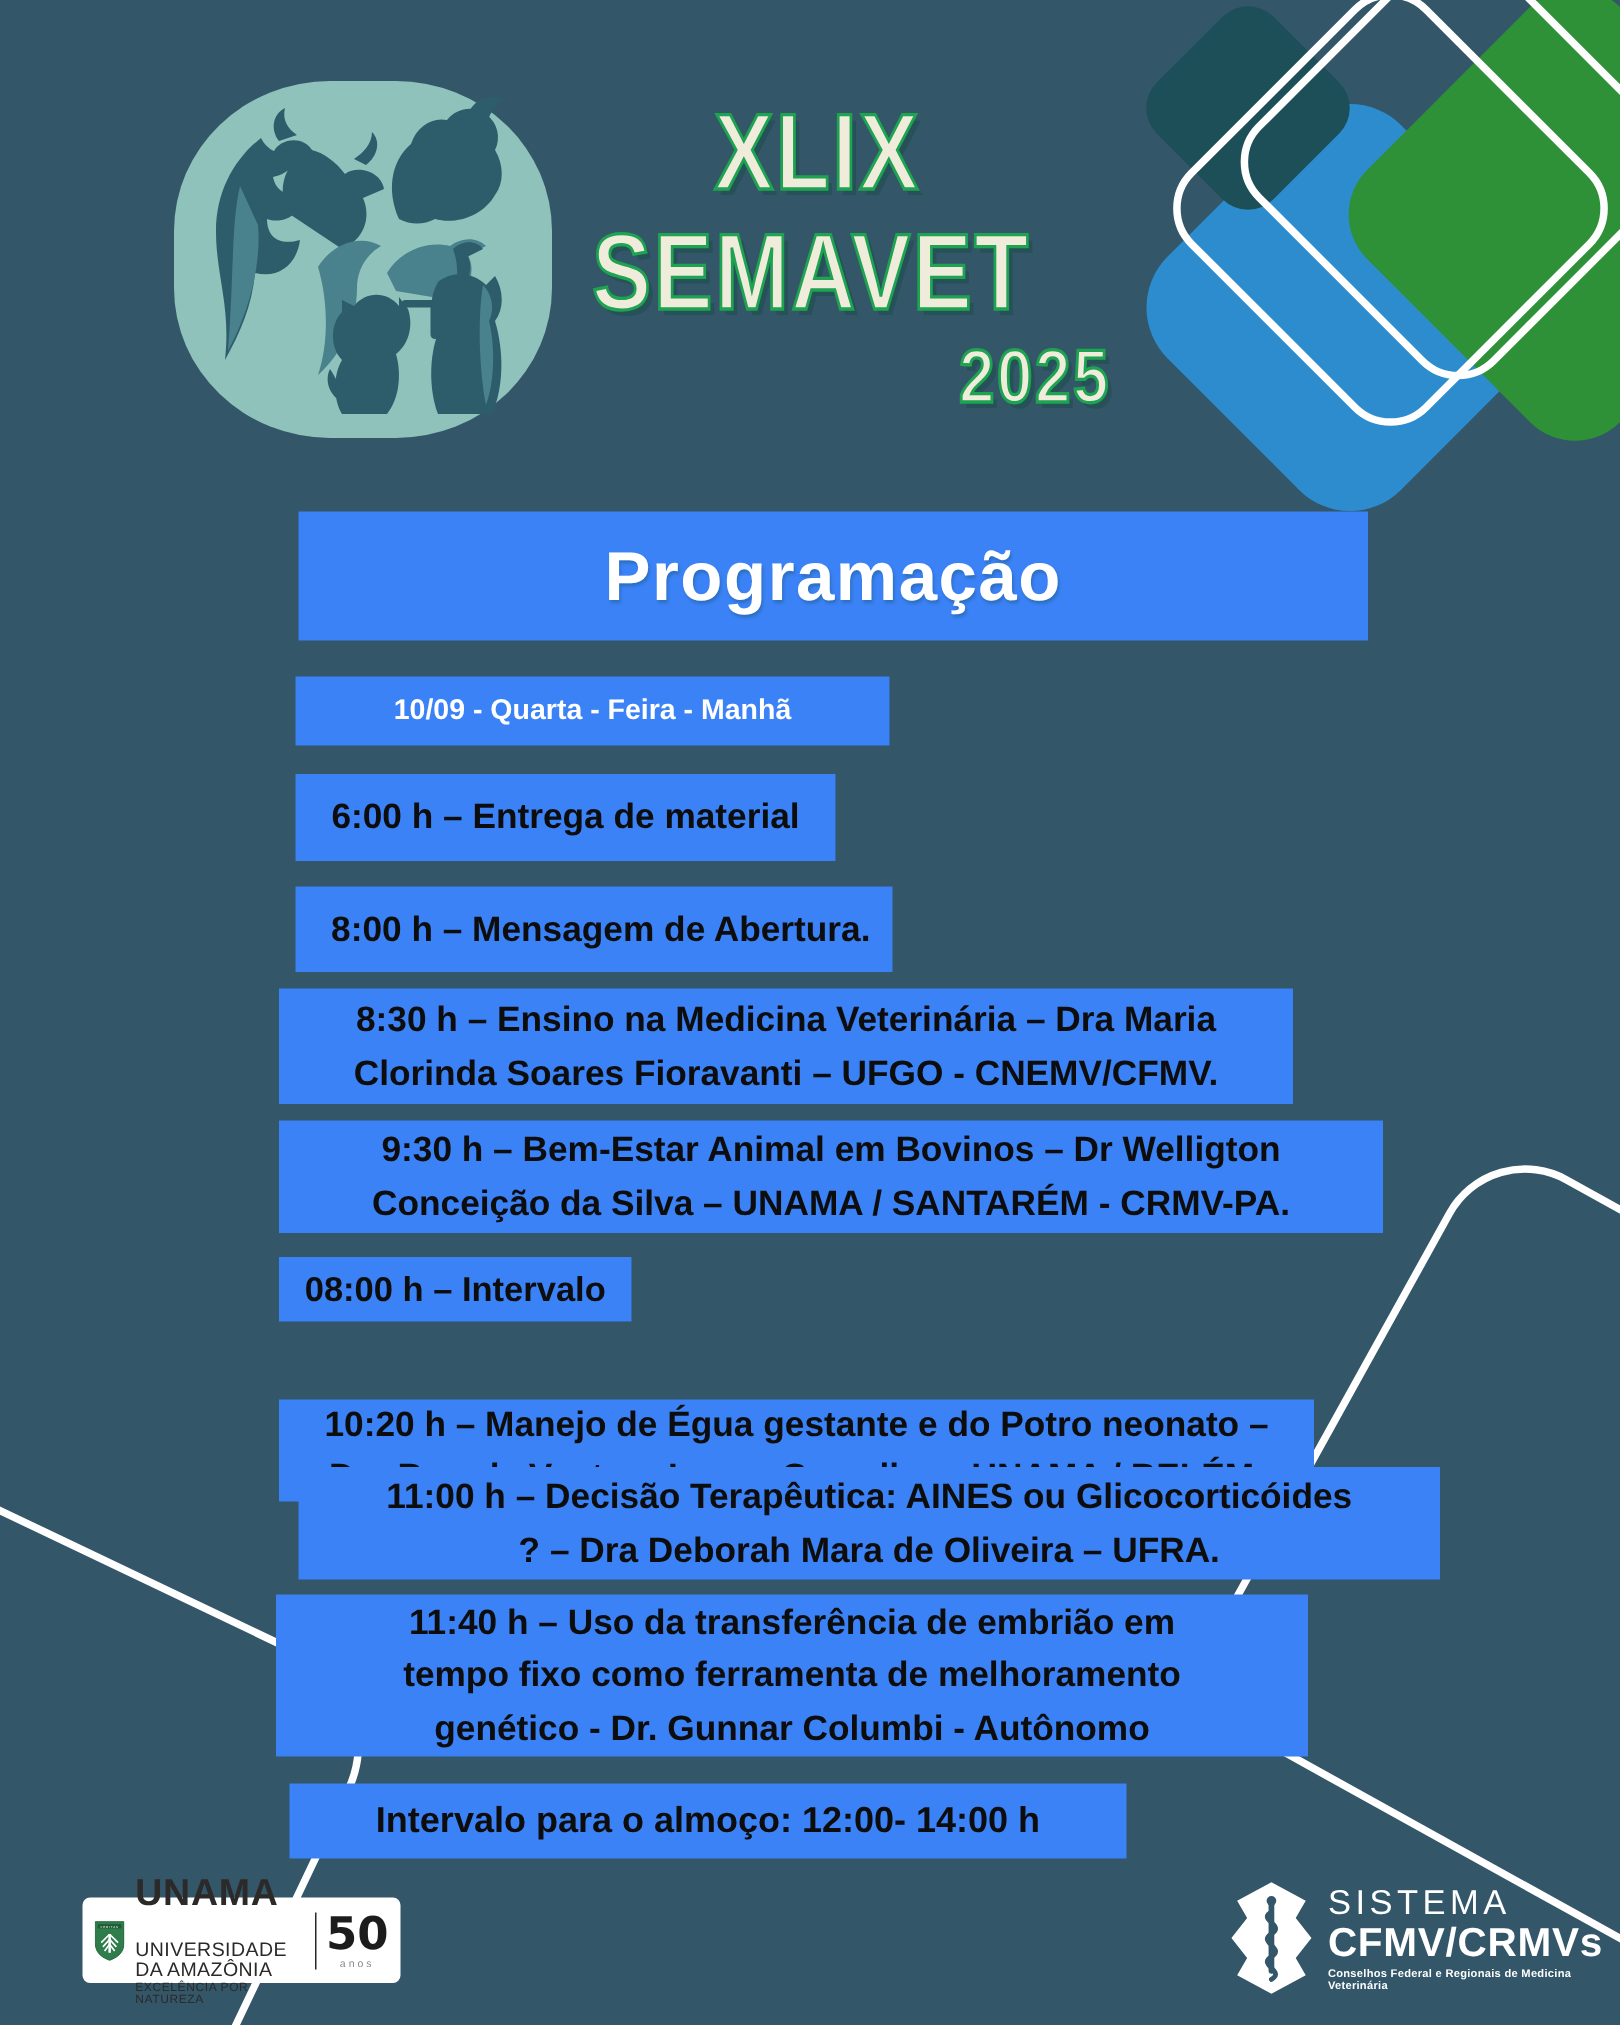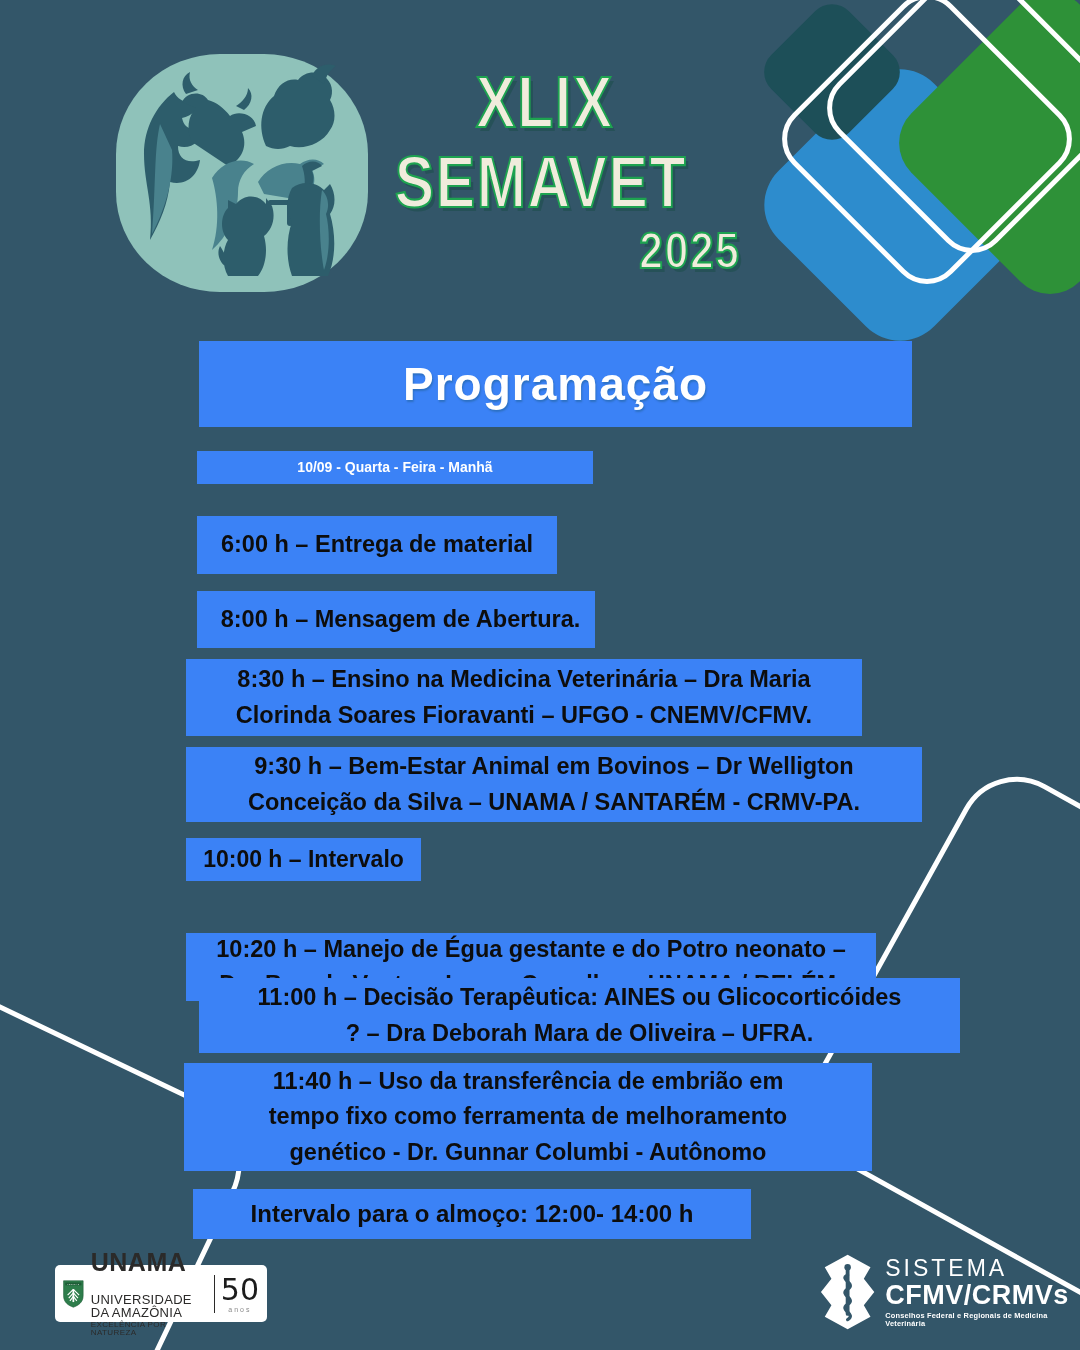--- a/index.html
+++ b/index.html
@@ -31,42 +31,42 @@
   .t2{left:365px; top:146px; width:330px; font-size:72px; transform:scaleX(.82);}
   .t3{left:610px; top:226px; width:160px; font-size:50px; transform:scaleX(.85);}
   
   .gbox{
     position:absolute; background:#3b82f6; color:#0d0d0d;
     display:flex; align-items:center; justify-content:center;
     text-align:center; font-weight:bold; font-size:23.5px; line-height:1.5;
     padding:0 14px; box-sizing:border-box; text-wrap:balance;
   }
   .banner{left:199px; top:341px; width:713px; height:86px; color:#ffffff; font-size:46px; letter-spacing:1px; text-shadow:1px 2px 2px rgba(0,60,40,.25);}
-  .r0{left:197px; top:451px; width:396px; height:33px; color:#ffffff; font-size:14px;}
+  .r0{left:197px; top:451px; width:396px; height:46px; color:#ffffff; font-size:19px;}
   .r1{left:197px; top:516px; width:360px; height:58px;}
   .r2{left:197px; top:591px; width:398px; height:57px;padding-left:23px;}
   .r3{left:186px; top:659px; width:676px; height:77px;}
   .r4{left:186px; top:747px; width:736px; height:75px;}
   .r5{left:186px; top:838px; width:235px; height:43px; font-size:23px;}
   .r6{left:186px; top:913px; width:690px; height:68px;margin-top:20px;}
   .r7{left:199px; top:978px; width:761px; height:75px;}
   .r8{left:184px; top:1063px; width:688px; height:108px;}
   .r9{left:193px; top:1189px; width:558px; height:50px; font-size:24px;}
   
   .unama{
     position:absolute; left:55px; top:1265px; width:212px; height:57px;
     background:#ffffff; border-radius:5px; display:flex; align-items:center;
     padding:4px 8px; box-sizing:border-box; gap:7px;justify-content:center;
   }
   .unama-texts{display:flex; flex-direction:column; line-height:1;}
   .unama-name{font-size:25px; font-weight:bold; color:#2b2a29; letter-spacing:.5px;}
   .unama-sub1{font-size:13px; font-weight:normal; color:#2b2a29; margin-top:18px; letter-spacing:.3px;}
   .unama-sub2{font-size:8px; color:#2b2a29; margin-top:2px; letter-spacing:.4px;}
   .anniv{display:flex; flex-direction:column; align-items:center; border-left:1.5px solid #2b2a29; padding-left:6px; margin-left:3px; line-height:1;}
-  .anniv-num{font-size:30px; font-weight:400; color:#1c1c1c; font-family:"DejaVu Sans","Liberation Sans",sans-serif;}
+  .anniv-num{font-size:30px; font-weight:700; color:#1c1c1c; font-family:"DejaVu Sans","Liberation Sans",sans-serif;}
   .anniv-label{font-size:7px; color:#8a8a8a; letter-spacing:2px; margin-top:1px;}
   
   .cfmv{position:absolute; left:820px; top:1252px; display:flex; align-items:center; gap:10px; color:#ffffff;}
   .cfmv-texts{display:flex; flex-direction:column; line-height:1.05;}
   .cfmv-sistema{font-size:23px; font-weight:300; letter-spacing:3px;}
   .cfmv-acronym{font-size:27px; font-weight:bold; letter-spacing:.5px;}
   .cfmv-sub{font-size:7.4px; font-weight:bold; margin-top:3px; letter-spacing:.2px;}
 </style>
 </head>
 <body>
@@ -112,21 +112,21 @@
   <div class="title-line t1">XLIX</div>
   <div class="title-line t2">SEMAVET</div>
   <div class="title-line t3">2025</div>
 
   <div class="gbox banner">Programação</div>
   <div class="gbox r0">10/09 - Quarta - Feira - Manhã</div>
   <div class="gbox r1">6:00 h – Entrega de material</div>
   <div class="gbox r2">8:00 h – Mensagem de Abertura.</div>
   <div class="gbox r3">8:30 h – Ensino na Medicina Veterinária – Dra Maria Clorinda Soares Fioravanti – UFGO - CNEMV/CFMV.</div>
   <div class="gbox r4">9:30 h – Bem-Estar Animal em Bovinos – Dr Welligton Conceição da Silva – UNAMA / SANTARÉM - CRMV-PA.</div>
-  <div class="gbox r5">10:00 h – Intervalo</div>
+  <div class="gbox r5">08:00 h – Intervalo</div>
   <div class="gbox r6">10:20 h – Manejo de Égua gestante e do Potro neonato – Dra Brenda Ventura Lopes Carvalho –  UNAMA / BELÉM.</div>
   <div class="gbox r7">11:00 h – Decisão Terapêutica: AINES ou Glicocorticóides ? – Dra Deborah Mara de Oliveira – UFRA.</div>
   <div class="gbox r8">11:40 h – Uso da transferência de embrião em tempo fixo como ferramenta de melhoramento genético - Dr. Gunnar Columbi - Autônomo</div>
   <div class="gbox r9">Intervalo para o almoço: 12:00- 14:00 h</div>
 
   <div class="unama">
     <svg width="36" height="48" viewBox="0 0 36 48">
       <path d="M1,1 h34 v26 c0,12 -9,17 -17,20 c-8,-3 -17,-8 -17,-20 Z" fill="#2e7d4b" stroke="#1d5c36" stroke-width="1"></path>
       <rect x="4" y="4" width="28" height="5" fill="#1d5c36"></rect>
       <text x="18" y="8" font-size="3.6" fill="#ffffff" text-anchor="middle" letter-spacing="1">VERITAS</text>

